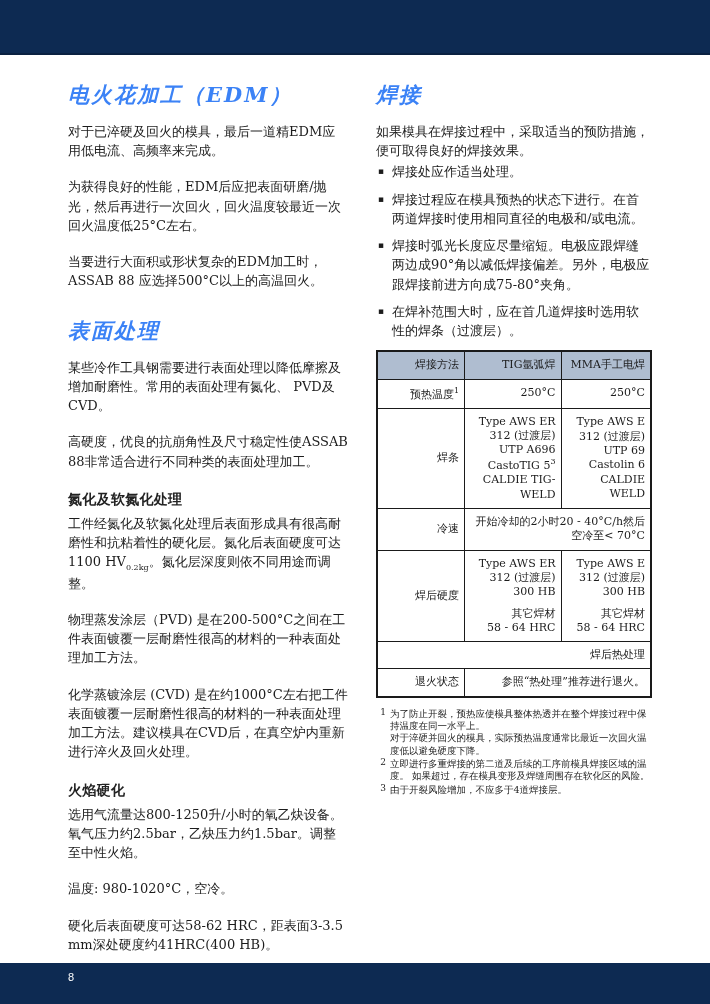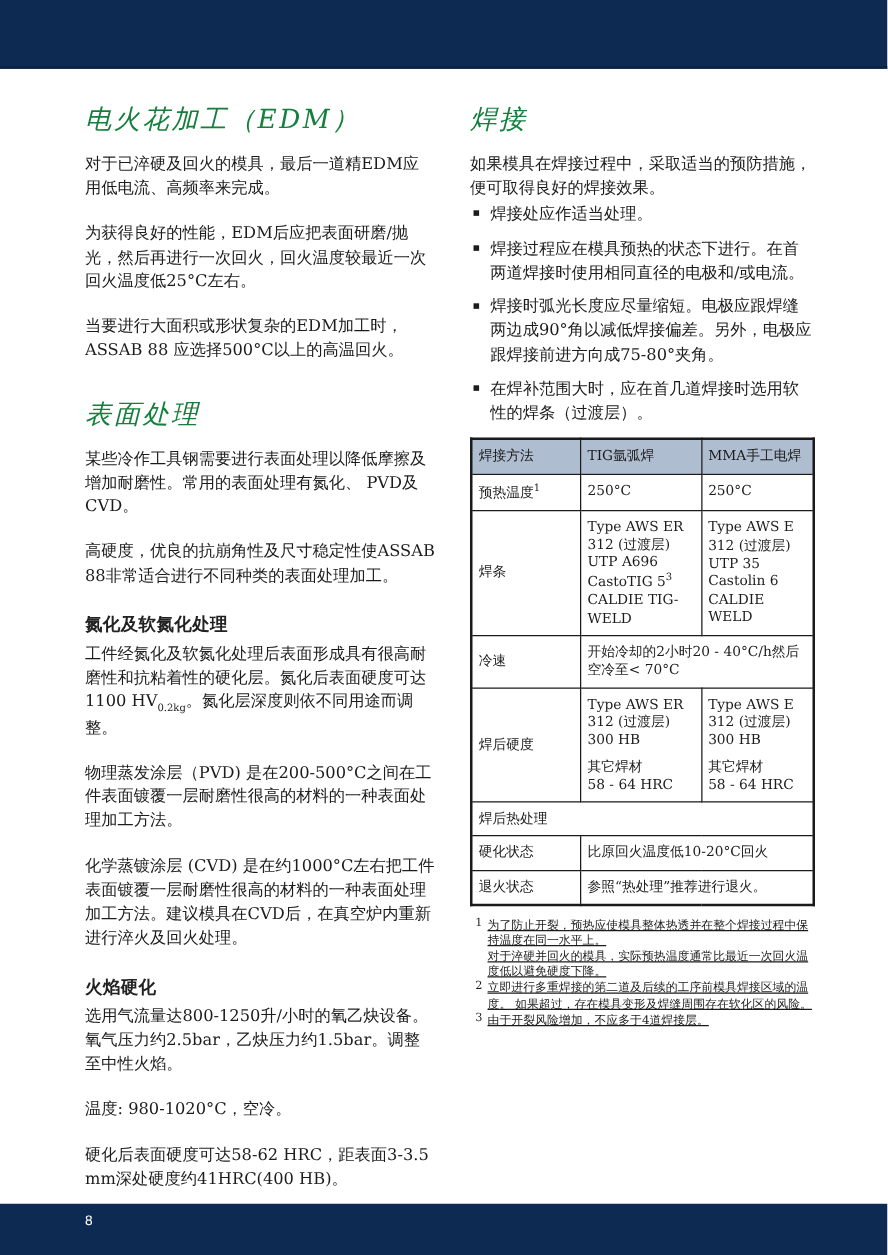--- a/index.html
+++ b/index.html
@@ -23,23 +23,23 @@
     position:absolute;left:68px;top:8px;
     font-family:"Liberation Sans",sans-serif;font-size:11px;
   }
   .content{
     position:absolute;top:55px;left:68px;
     display:flex;gap:28px;
   }
   .col{width:280px;}
   .col-right{width:276px;}
   h1.sec{
-    font-size:21px;font-weight:400;font-style:italic;
+    font-size:21px;font-weight:700;font-style:italic;
     letter-spacing:2px;
-    margin:26px 0 13px 0;color:#15803d;
+    margin:26px 0 13px 0;color:#3b82f6;
   }
   h1.first{margin-top:26px;}
   h2.sub{
     font-family:"Liberation Sans",sans-serif;
     font-size:14px;font-weight:700;color:#222;
     margin:20px 0 5px 0;letter-spacing:0.3px;
   }
   p.body{
     font-size:13px;line-height:1.48;margin:0 0 17px 0;
     text-align:left;
@@ -58,32 +58,32 @@
   
   table.weld{
     border-collapse:collapse;width:276px;
     font-size:11px;line-height:1.3;
     margin:6px 0 10px 0;
     border:2px solid #1a1a1a;
   }
   table.weld td,table.weld th{
     border:1.5px solid #1a1a1a;
     padding:6px 5px;vertical-align:middle;
-    font-weight:normal;text-align:left;
+    font-weight:normal;text-align:right;
   }
   table.weld th{background:#afbdd0;}
   td.lbl{text-align:left;width:76px;padding-left:7px;}
   td.valL{text-align:left;padding-left:7px;}
   .cell-line{margin:0;}
   .cell-gap{margin-top:7px;}
   
   .footnotes{margin-top:8px;font-size:9.5px;line-height:1.3;}
   .fn{display:flex;gap:4px;margin:0 0 1px 0;}
   .fn .fn-mark{flex:0 0 10px;font-size:9px;position:relative;top:-1px;text-align:right;}
-  .fn .fn-body{flex:1;text-decoration:underline;}
+  .fn .fn-body{flex:1;}
   .fn .fn-body div{margin:0;}
 </style>
 </head>
 <body>
 
 <div class="page">
   <div class="band-top"></div>
 
   <div class="content">
 
@@ -148,21 +148,21 @@
         <tr>
           <td class="lbl">焊条</td>
           <td>
             <div class="cell-line">Type AWS ER 312 (过渡层)</div>
             <div class="cell-line">UTP A696</div>
             <div class="cell-line"><span>CastoTIG 5</span><sup class="sm">3</sup></div>
             <div class="cell-line">CALDIE TIG-WELD</div>
           </td>
           <td>
             <div class="cell-line">Type AWS E 312 (过渡层)</div>
-            <div class="cell-line">UTP 35</div>
+            <div class="cell-line">UTP 69</div>
             <div class="cell-line">Castolin 6</div>
             <div class="cell-line">CALDIE WELD</div>
           </td>
         </tr>
         <tr>
           <td class="lbl">冷速</td>
           <td class="valL" colspan="2">开始冷却的2小时20 - 40°C/h然后空冷至&lt; 70°C</td>
         </tr>
         <tr>
           <td class="lbl">焊后硬度</td>
@@ -174,24 +174,20 @@
           </td>
           <td>
             <div class="cell-line">Type AWS E 312 (过渡层)</div>
             <div class="cell-line">300 HB</div>
             <div class="cell-line cell-gap">其它焊材</div>
             <div class="cell-line">58 - 64 HRC</div>
           </td>
         </tr>
         <tr>
           <td class="valL" colspan="3">焊后热处理</td>
-        </tr>
-        <tr>
-          <td class="lbl">硬化状态</td>
-          <td class="valL" colspan="2">比原回火温度低10-20°C回火</td>
         </tr>
         <tr>
           <td class="lbl">退火状态</td>
           <td class="valL" colspan="2">参照“热处理”推荐进行退火。</td>
         </tr>
       </tbody>
         </table>
 
       <div class="footnotes">
         <div class="fn">

